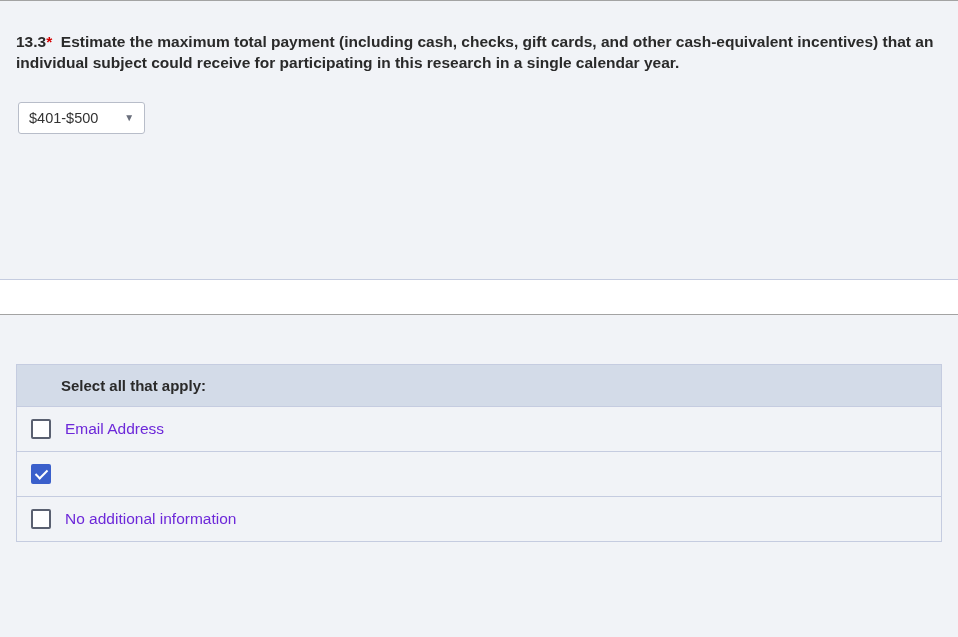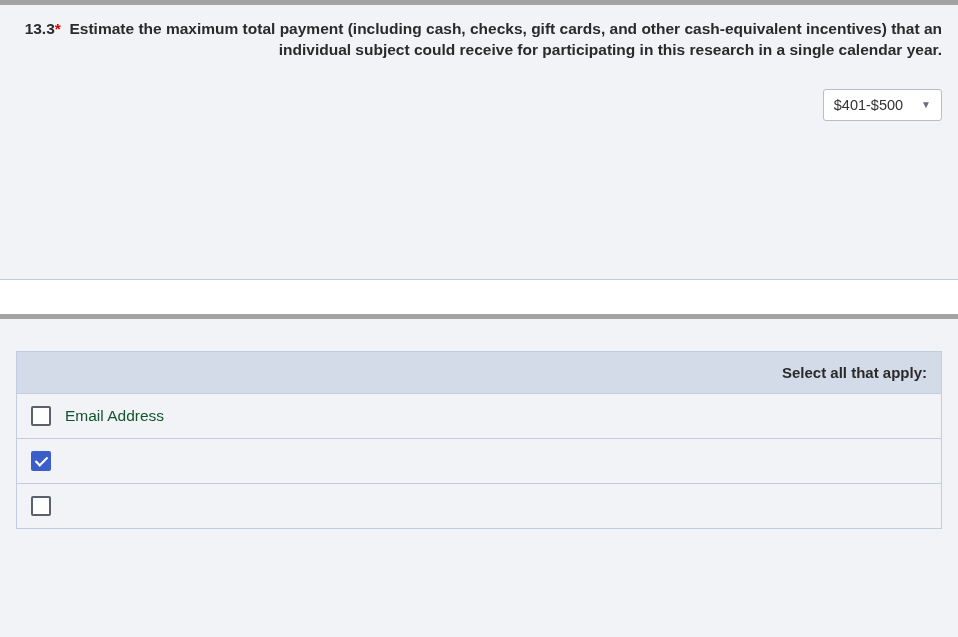--- a/index.html
+++ b/index.html
@@ -5,24 +5,23 @@
   * { box-sizing: border-box; }
   body {
     margin: 0;
     padding: 0;
     font-family: Arial, Helvetica, sans-serif;
     background: #ffffff;
     width: 958px;
   }
   .section {
     background: #f1f3f7;
-    border-top: 5px solid #a3a3a3;
+    border-top: 1px solid #a3a3a3;
     border-bottom: 1px solid #c5cce0;
-    padding: 14px 16px 20px 16px;
-    text-align: right;
+    padding: 31px 16px 20px 16px;
   }
   .section-1 { min-height: 280px; }
   .section-2 { min-height: 330px; }
   .gap {
     height: 34px;
     background: #ffffff;
   }
   .question {
     font-weight: bold;
     font-size: 15.5px;
@@ -35,21 +34,21 @@
   .dropdown {
     display: inline-flex;
     align-items: center;
     background: #ffffff;
     border: 1px solid #b8bdc9;
     border-radius: 3px;
     padding: 7px 10px;
     font-size: 14.5px;
     color: #333;
     cursor: pointer;
-    gap: 18px;
+    gap: 26px;
     margin-left: 2px;
   }
   .dropdown .triangle {
     font-size: 10px;
     color: #6a6f7c;
   }
   .checklist {
     margin-top: 18px;
   }
   .checklist-header {
@@ -90,21 +89,21 @@
     left: 5px;
     top: 1px;
     width: 5px;
     height: 10px;
     border: solid #ffffff;
     border-width: 0 2.5px 2.5px 0;
     transform: rotate(45deg);
   }
   .option-label {
     font-size: 15.5px;
-    color: #14532d;
+    color: #6d28d9;
   }
 </style>
 </head>
 <body>
 
 <div class="section section-1">
   <div class="question">
     <span class="qnum">13.3</span><span class="asterisk">*</span>&nbsp;&nbsp;<span>Estimate the maximum total payment (including cash, checks, gift cards, and other cash-equivalent incentives) that an individual subject could receive for participating in this research in a single calendar year.</span>
   </div>
   <div class="dropdown">
@@ -120,15 +119,16 @@
     <div class="checklist-header">Select all that apply:</div>
     <div class="checklist-row">
       <div class="checkbox"></div>
       <div class="option-label">Email Address</div>
     </div>
     <div class="checklist-row">
       <div class="checkbox checked"></div>
     </div>
     <div class="checklist-row">
       <div class="checkbox"></div>
+      <div class="option-label">No additional information</div>
     </div>
   </div>
 </div>
 
 </body></html>

